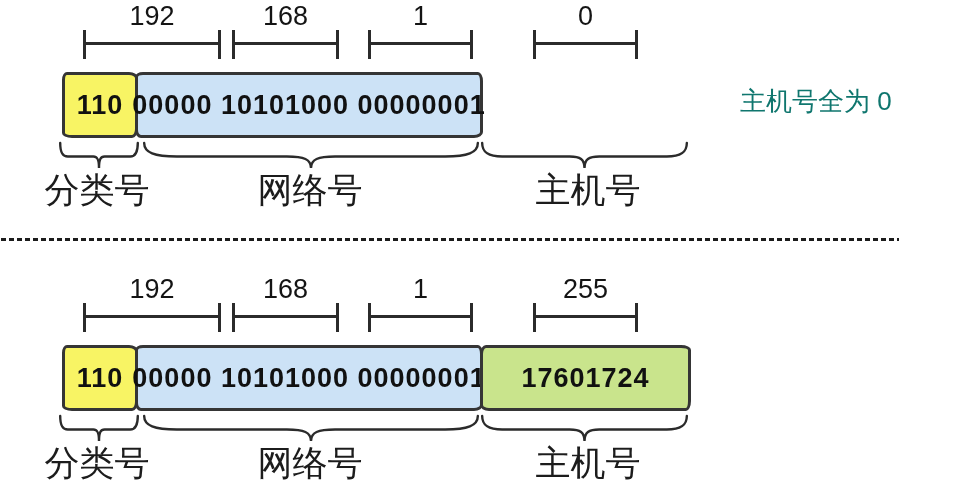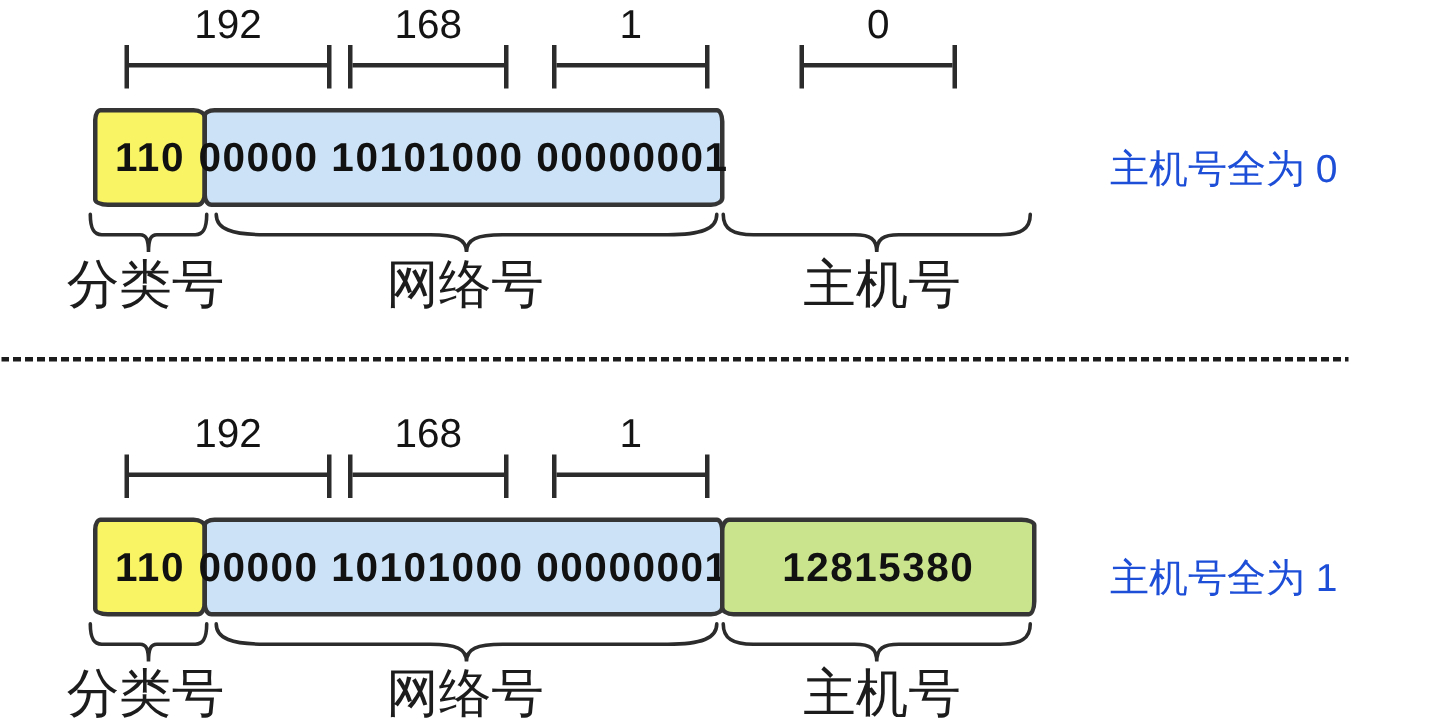--- a/index.html
+++ b/index.html
@@ -100,24 +100,24 @@
     width: 130px;
     text-align: center;
     font-size: 35px;
     line-height: 30px;
     color: #1c1c1c;
   }
   
   .annotation {
     position: absolute;
     left: 740px;
-    top: 98px;
+    top: 87px;
     font-size: 26px;
     line-height: 28px;
-    color: #1d4ed8;
+    color: #0f766e;
     white-space: pre;
   }
   
   .divider {
     position: absolute;
     top: 238px;
     left: 1px;
     right: 1px;
     height: 3px;
     background: repeating-linear-gradient(90deg, #1c1c1c 0 5px, transparent 5px 8px);
@@ -180,41 +180,44 @@
       <div class="ruler-line"></div>
     </div>
     <div class="ruler" style="left:232px;width:107px">
       <div class="ruler-label">168</div>
       <div class="ruler-line"></div>
     </div>
     <div class="ruler" style="left:368px;width:105px">
       <div class="ruler-label">1</div>
       <div class="ruler-line"></div>
     </div>
+    <div class="ruler" style="left:533px;width:105px">
+      <div class="ruler-label">255</div>
+      <div class="ruler-line"></div>
+    </div>
 
     <div class="bitbox classification" style="left:62px;width:76px">
       <span>110</span>
     </div>
     <div class="bitbox network" style="left:135px;width:348px">
       <span>00000 10101000 00000001</span>
     </div>
     <div class="bitbox host" style="left:480px;width:211px">
-      <span>12815380</span>
+      <span>17601724</span>
     </div>
 
     <svg class="brace" style="left:59px;width:80px" viewBox="0 0 200 30" preserveAspectRatio="none">
       <path d="M3,2 C3,12 9,16 22,16 L86,16 C96,16 100,19 100,28 C100,19 104,16 114,16 L178,16 C191,16 197,12 197,2"></path>
     </svg>
     <svg class="brace" style="left:139px;width:344px" viewBox="0 0 200 30" preserveAspectRatio="none">
       <path d="M3,2 C3,12 9,16 22,16 L86,16 C96,16 100,19 100,28 C100,19 104,16 114,16 L178,16 C191,16 197,12 197,2"></path>
     </svg>
     <svg class="brace" style="left:479px;width:211px" viewBox="0 0 200 30" preserveAspectRatio="none">
       <path d="M3,2 C3,12 9,16 22,16 L86,16 C96,16 100,19 100,28 C100,19 104,16 114,16 L178,16 C191,16 197,12 197,2"></path>
     </svg>
 
     <div class="field-label" style="left:32px">分类号</div>
     <div class="field-label" style="left:245px">网络号</div>
     <div class="field-label" style="left:523px">主机号</div>
 
-    <div class="annotation">主机号全为 1</div>
   </div>
 
 </div>
 
 </body></html>

